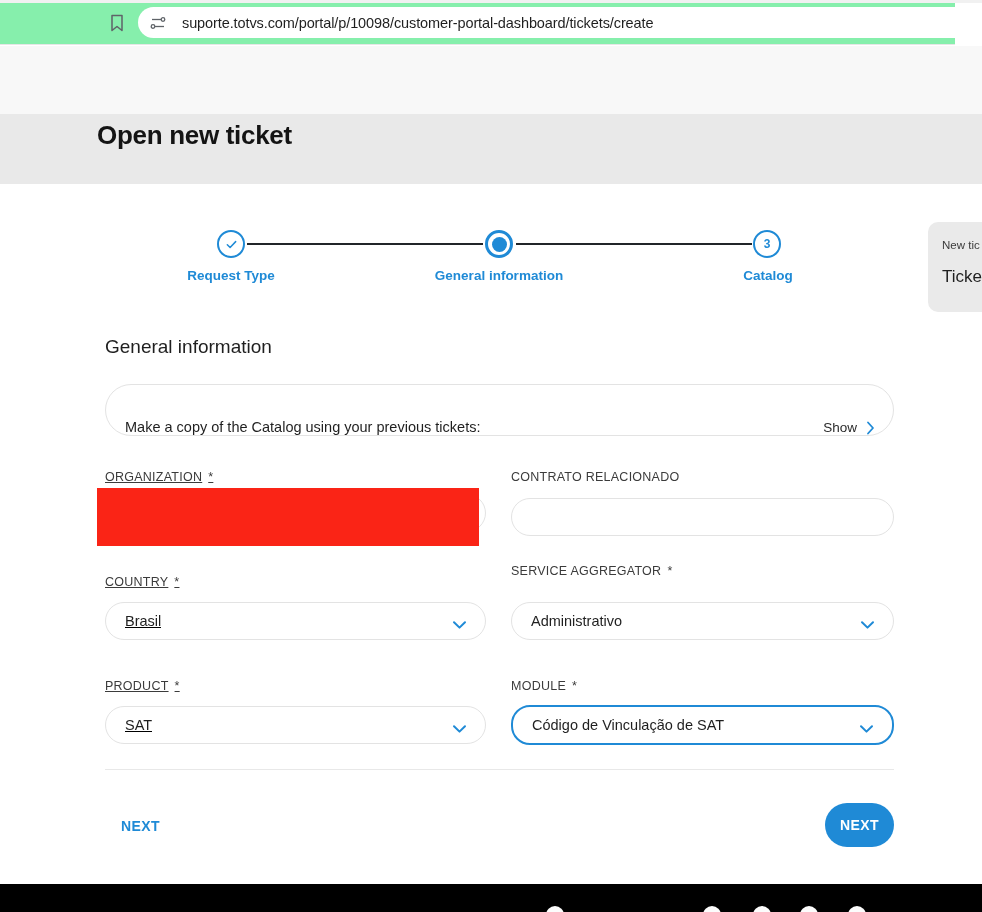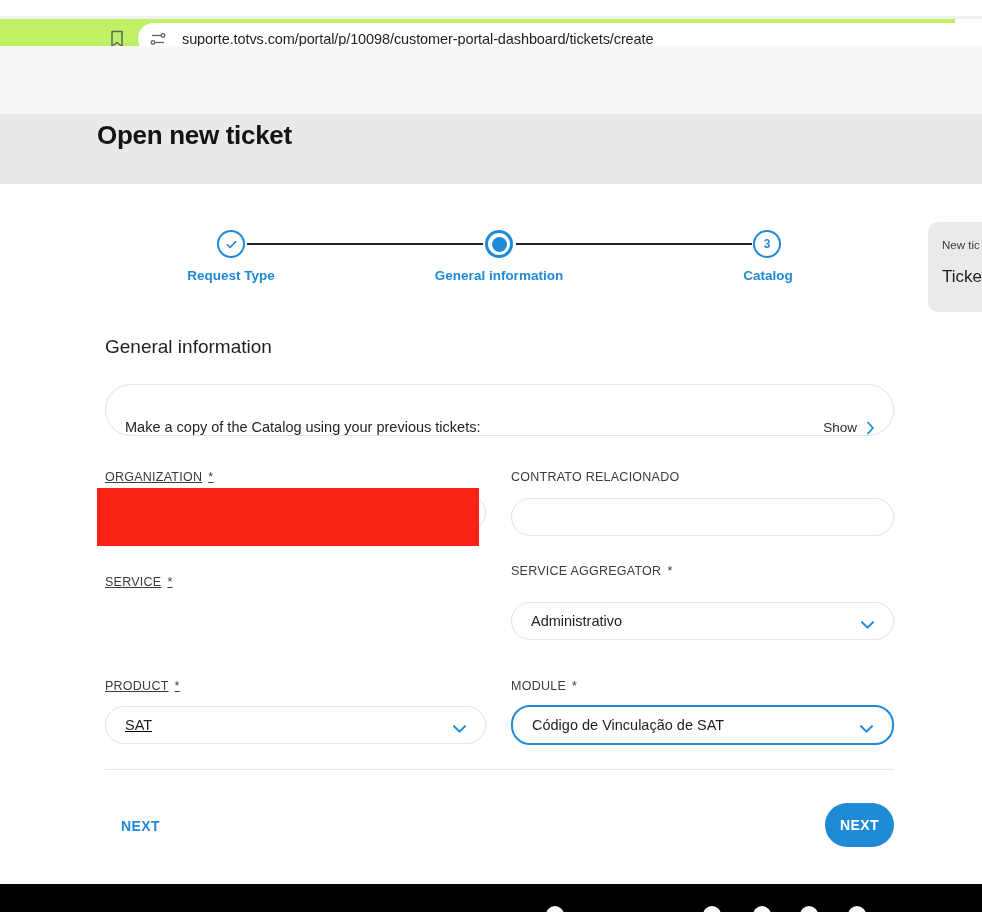--- a/index.html
+++ b/index.html
@@ -6,22 +6,22 @@
   html, body {
     width: 982px; height: 912px;
     font-family: "Liberation Sans", sans-serif;
     background: #ffffff;
     overflow: hidden;
   }
   #app { position: relative; width: 982px; height: 912px; }
 
   
   .browser-bar {
-    position: absolute; left: 0; top: 16px; width: 955px; height: 45px;
-    background: #bef264;
+    position: absolute; left: 0; top: 0; width: 955px; height: 45px;
+    background: #86efac;
     border-bottom: 1px solid #e6e6e6;
     display: flex; align-items: center;
   }
   .bar-top-strip {
     position: absolute; left: 0; top: 0; width: 982px; height: 3px;
     background: #f1f1f1;
   }
   .bookmark-icon {
     position: absolute; left: 108px; top: 13px;
     width: 18px; height: 20px;
@@ -281,21 +281,29 @@
     </div>
 
     <div class="field-label col-r" style="top:286px;">
       <span>CONTRATO RELACIONADO</span>
     </div>
     <div class="field-box col-r" style="top:314px; width:383px;">
       <span class="field-value"></span>
     </div>
 
     <div class="field-label col-l" style="top:391px;">
-      <span>SERVICE</span><span class="req-star">*</span>
+      <span>COUNTRY</span><span class="req-star">*</span>
+    </div>
+    <div class="field-box col-l" style="top:418px; width:381px;">
+      <span class="field-value">Brasil</span>
+      <span class="chev-down">
+        <svg viewBox="0 0 15 10" fill="none" stroke="#1f8ad6" stroke-width="2">
+          <path d="M2 2.2l5.5 5.4 5.5-5.4" stroke-linecap="round" stroke-linejoin="round"></path>
+        </svg>
+      </span>
     </div>
 
     <div class="field-label col-r" style="top:380px;">
       <span>SERVICE AGGREGATOR</span><span class="req-star">*</span>
     </div>
     <div class="field-box col-r" style="top:418px; width:383px;">
       <span class="field-value">Administrativo</span>
       <span class="chev-down">
         <svg viewBox="0 0 15 10" fill="none" stroke="#1f8ad6" stroke-width="2">
           <path d="M2 2.2l5.5 5.4 5.5-5.4" stroke-linecap="round" stroke-linejoin="round"></path>

